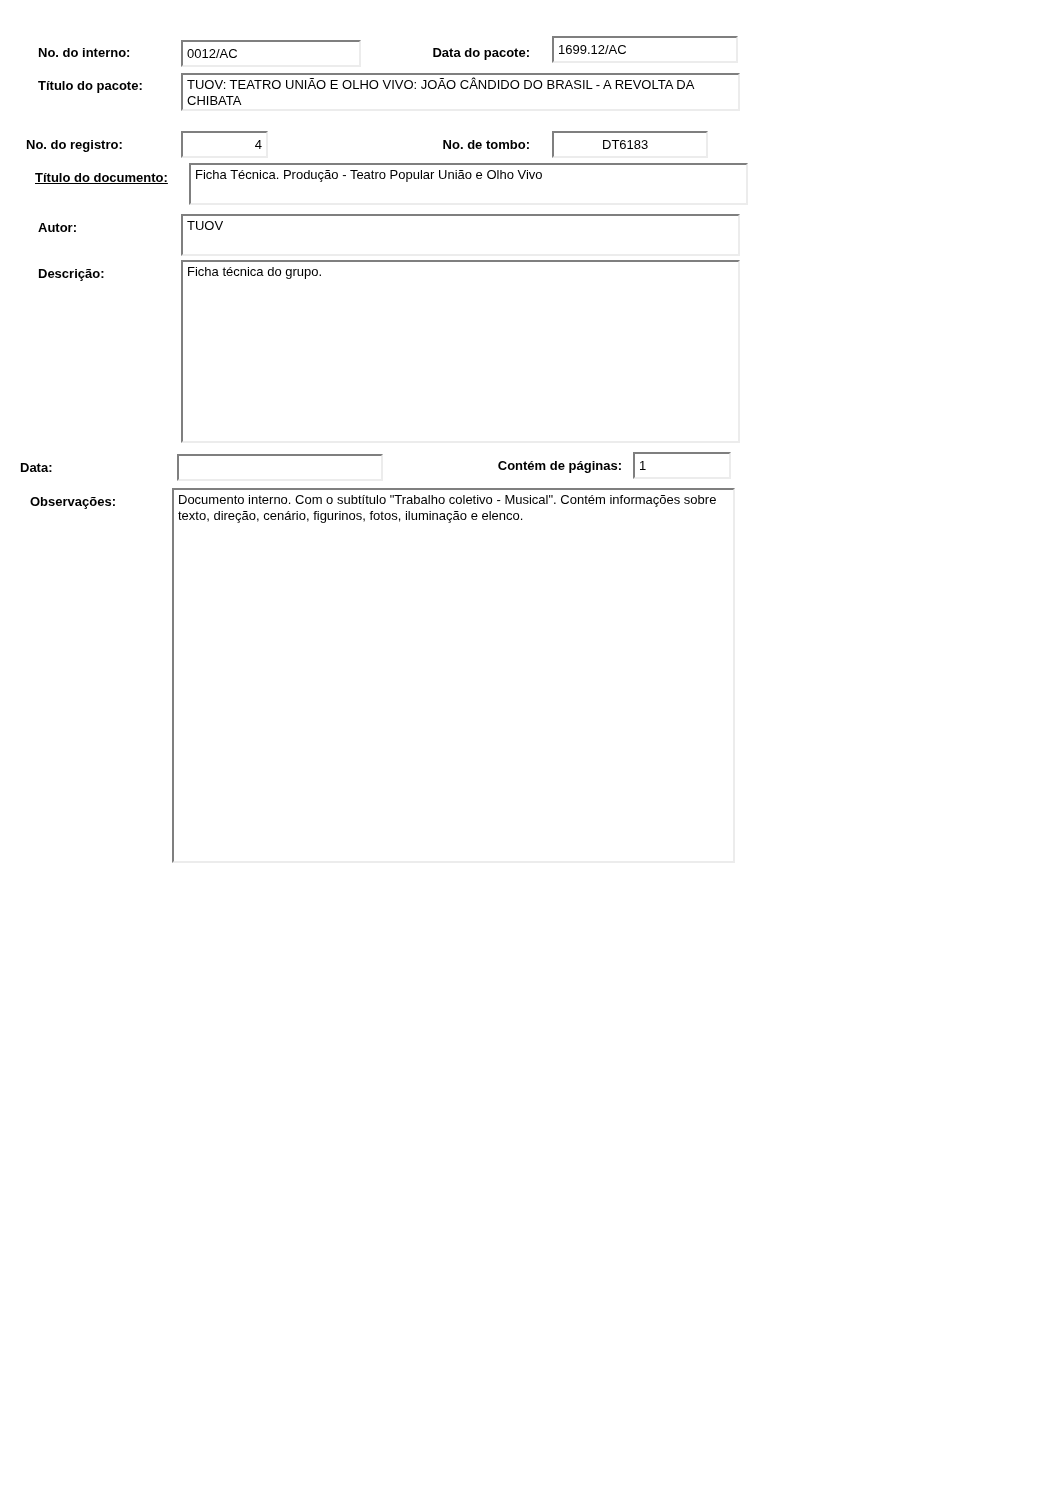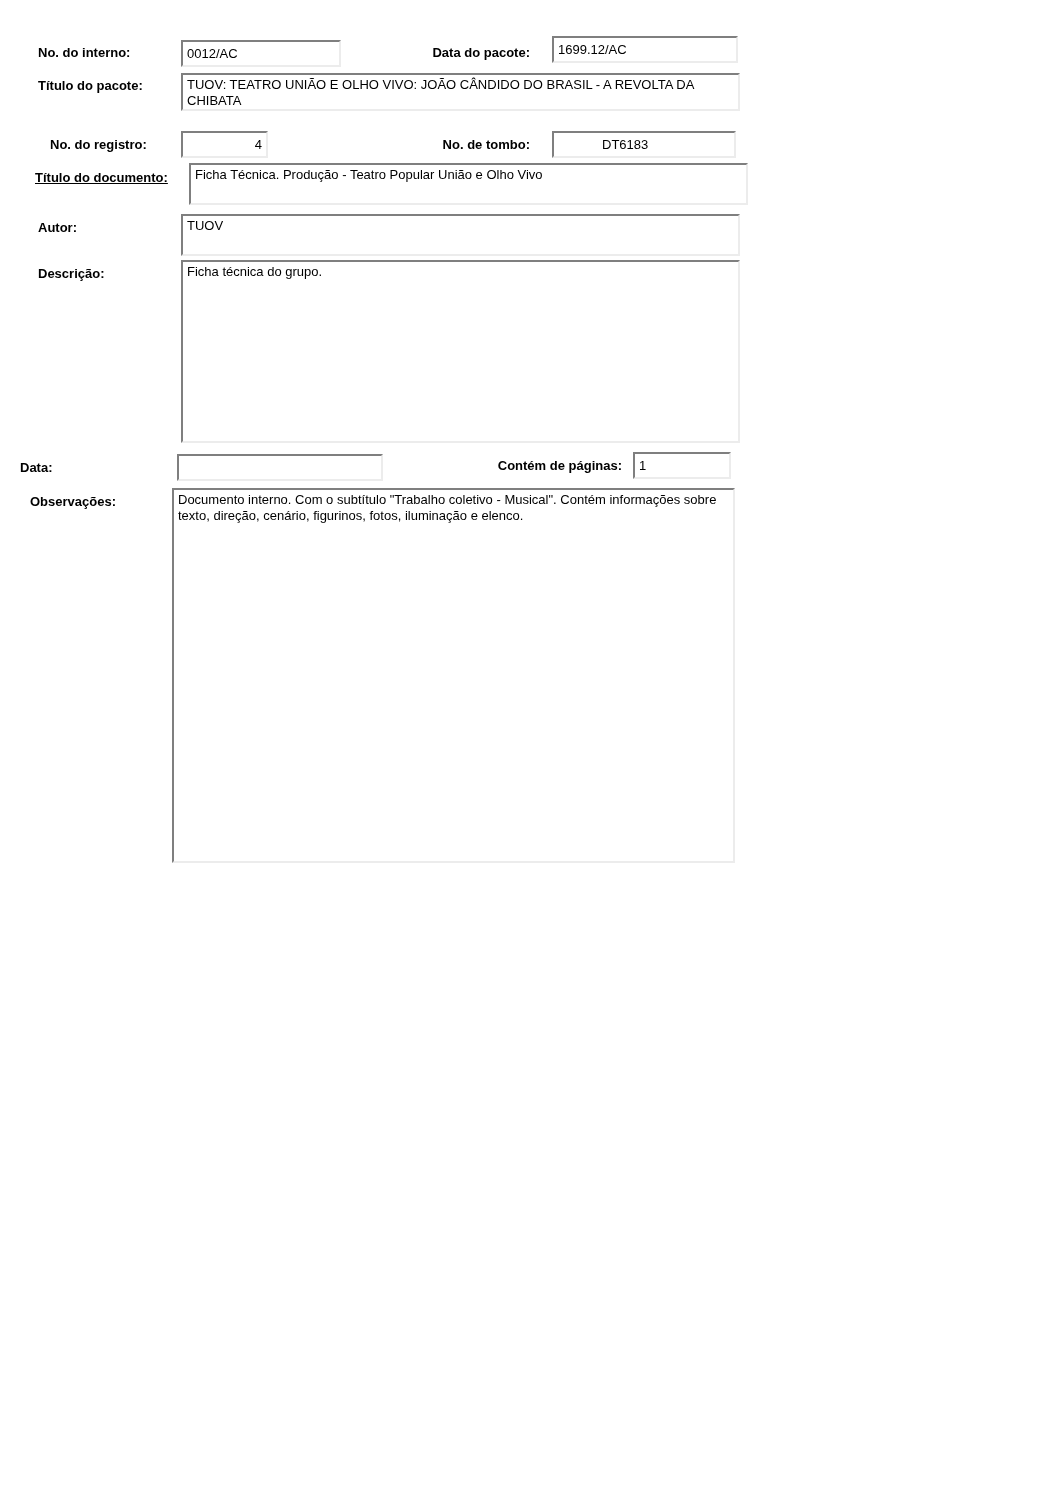--- a/index.html
+++ b/index.html
@@ -45,33 +45,33 @@
     overflow: hidden;
   }
   .num-right { text-align: right; }
 </style>
 </head>
 <body>
 
 <div class="page">
 
   <span class="lbl" style="left:38px; top:45px;">No. do interno:</span>
-  <input class="fld" style="left: 181px; top: 40px; width: 160px; height: 27px;" type="text" value="0012/AC">
+  <input class="fld" style="left: 181px; top: 40px; width: 180px; height: 27px;" type="text" value="0012/AC">
 
   <span class="lbl lbl-right" style="left:380px; top:45px; width:150px;">Data do pacote:</span>
   <input class="fld" style="left: 552px; top: 36px; width: 186px; height: 27px;" type="text" value="1699.12/AC">
 
   <span class="lbl" style="left:38px; top:78px;">Título do pacote:</span>
   <textarea class="fld" style="left: 181px; top: 73px; width: 559px; height: 38px;">TUOV: TEATRO UNIÃO E OLHO VIVO: JOÃO CÂNDIDO DO BRASIL - A REVOLTA DA CHIBATA</textarea>
 
-  <span class="lbl" style="left:50px; top:137px;">No. do registro:</span>
+  <span class="lbl" style="left:26px; top:137px;">No. do registro:</span>
   <input class="fld num-right" style="left: 181px; top: 131px; width: 87px; height: 27px;" type="text" value="4">
 
   <span class="lbl lbl-right" style="left:380px; top:137px; width:150px;">No. de tombo:</span>
-  <input class="fld" style="left: 552px; top: 131px; width: 184px; height: 27px; padding-left: 48px;" type="text" value="DT6183">
+  <input class="fld" style="left: 552px; top: 131px; width: 156px; height: 27px; padding-left: 48px;" type="text" value="DT6183">
 
   <span class="lbl" style="left:35px; top:170px;text-decoration:underline;">Título do documento:</span>
   <textarea class="fld" style="left: 170px; top: 163px; width: 559px; height: 42px; margin-left: 19px;">Ficha Técnica. Produção - Teatro Popular União e Olho Vivo</textarea>
 
   <span class="lbl" style="left:38px; top:220px;">Autor:</span>
   <textarea class="fld" style="left: 181px; top: 214px; width: 559px; height: 42px;">TUOV</textarea>
 
   <span class="lbl" style="left:38px; top:266px;">Descrição:</span>
   <textarea class="fld" style="left: 181px; top: 260px; width: 559px; height: 183px;">Ficha técnica do grupo.</textarea>
 

